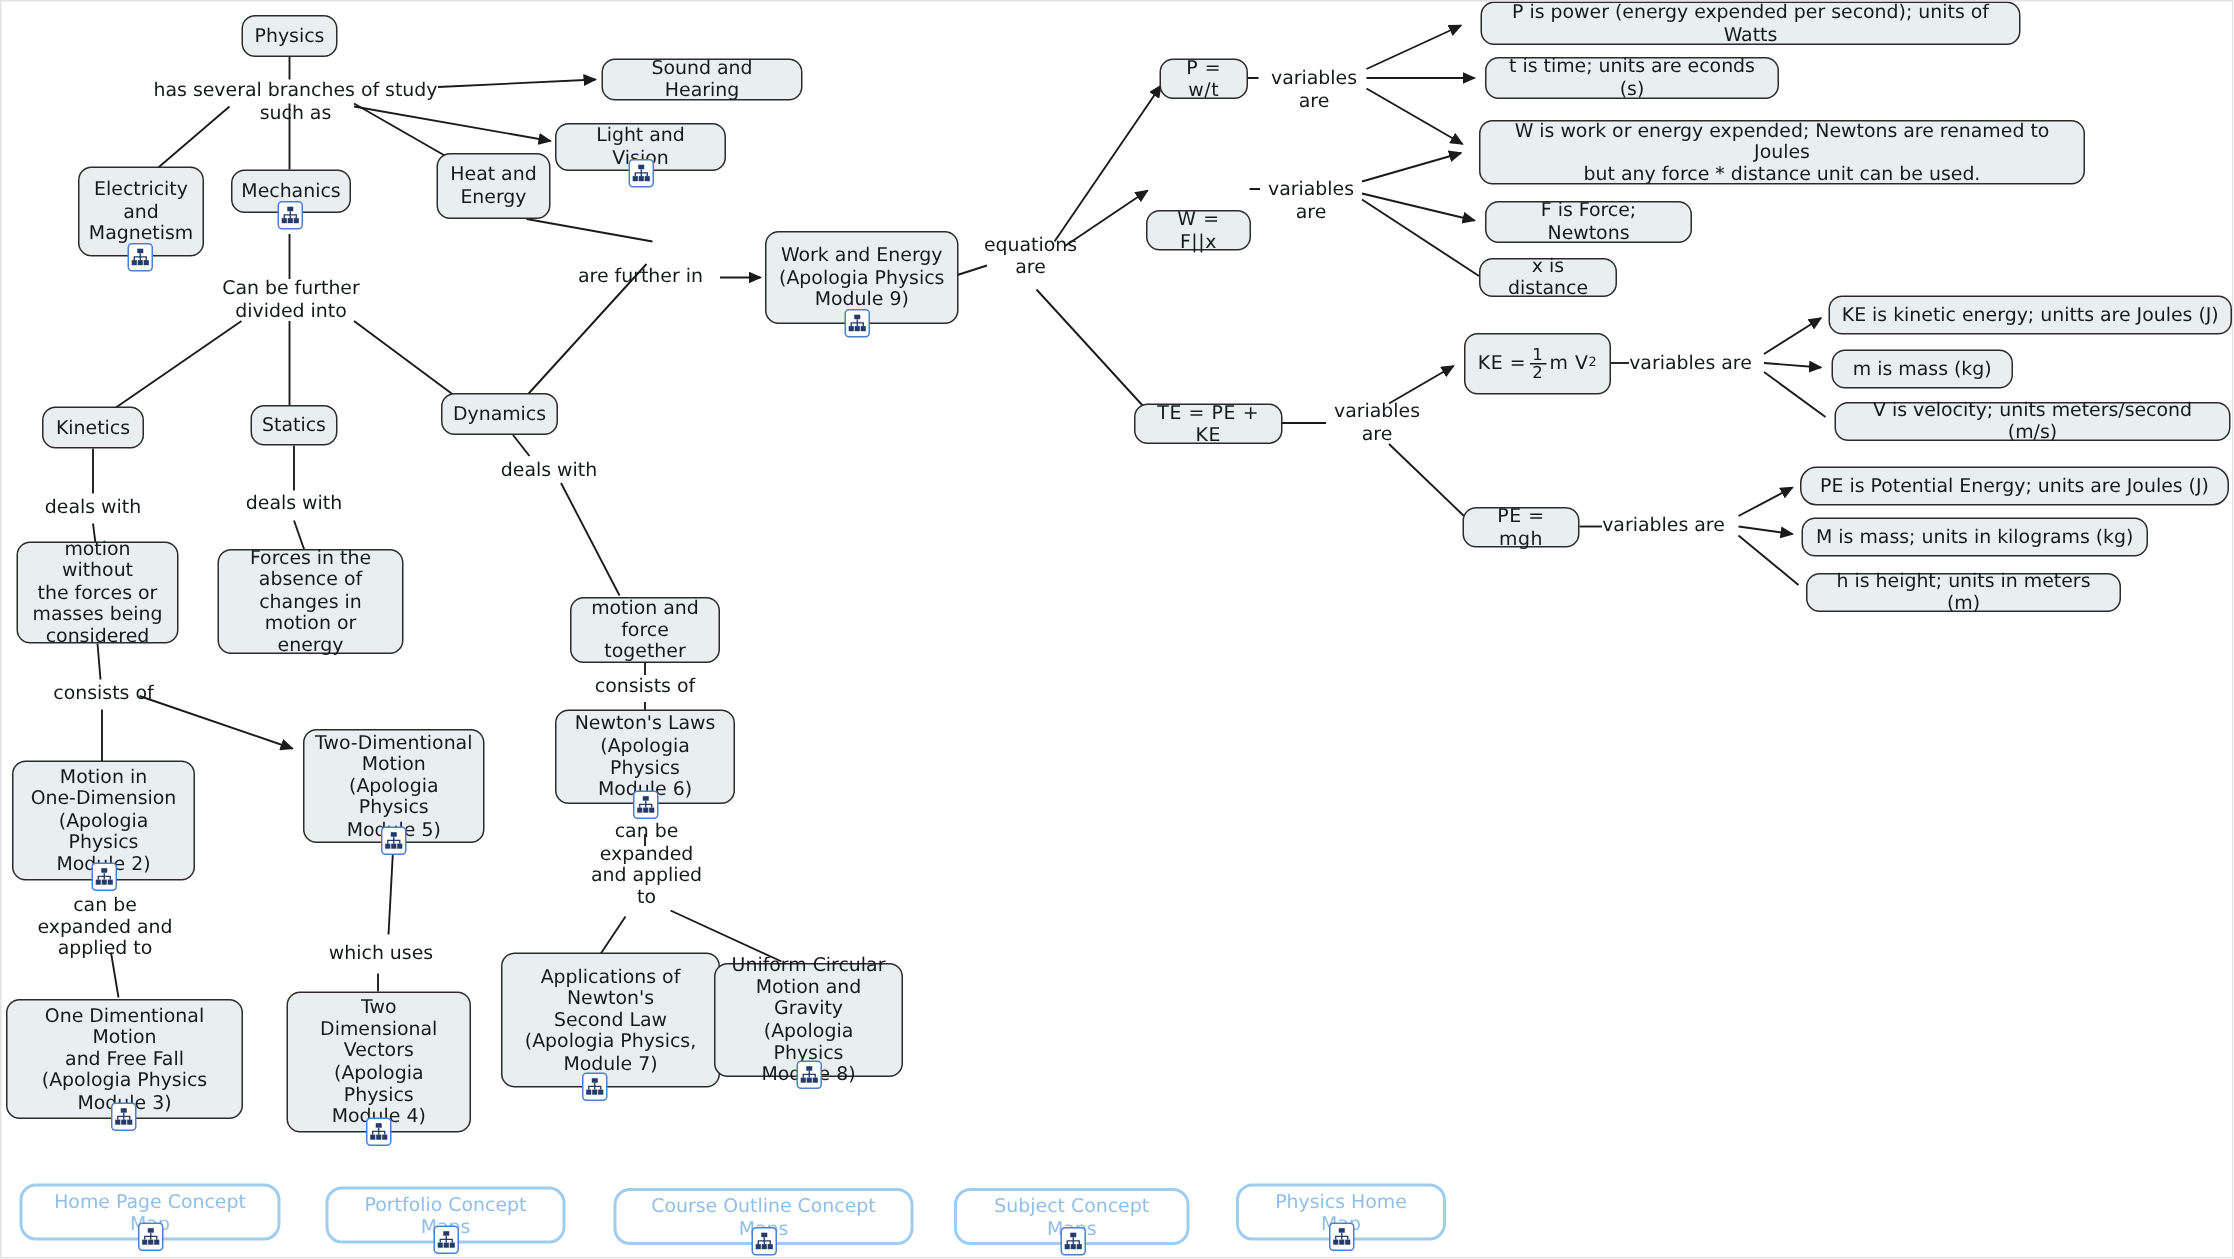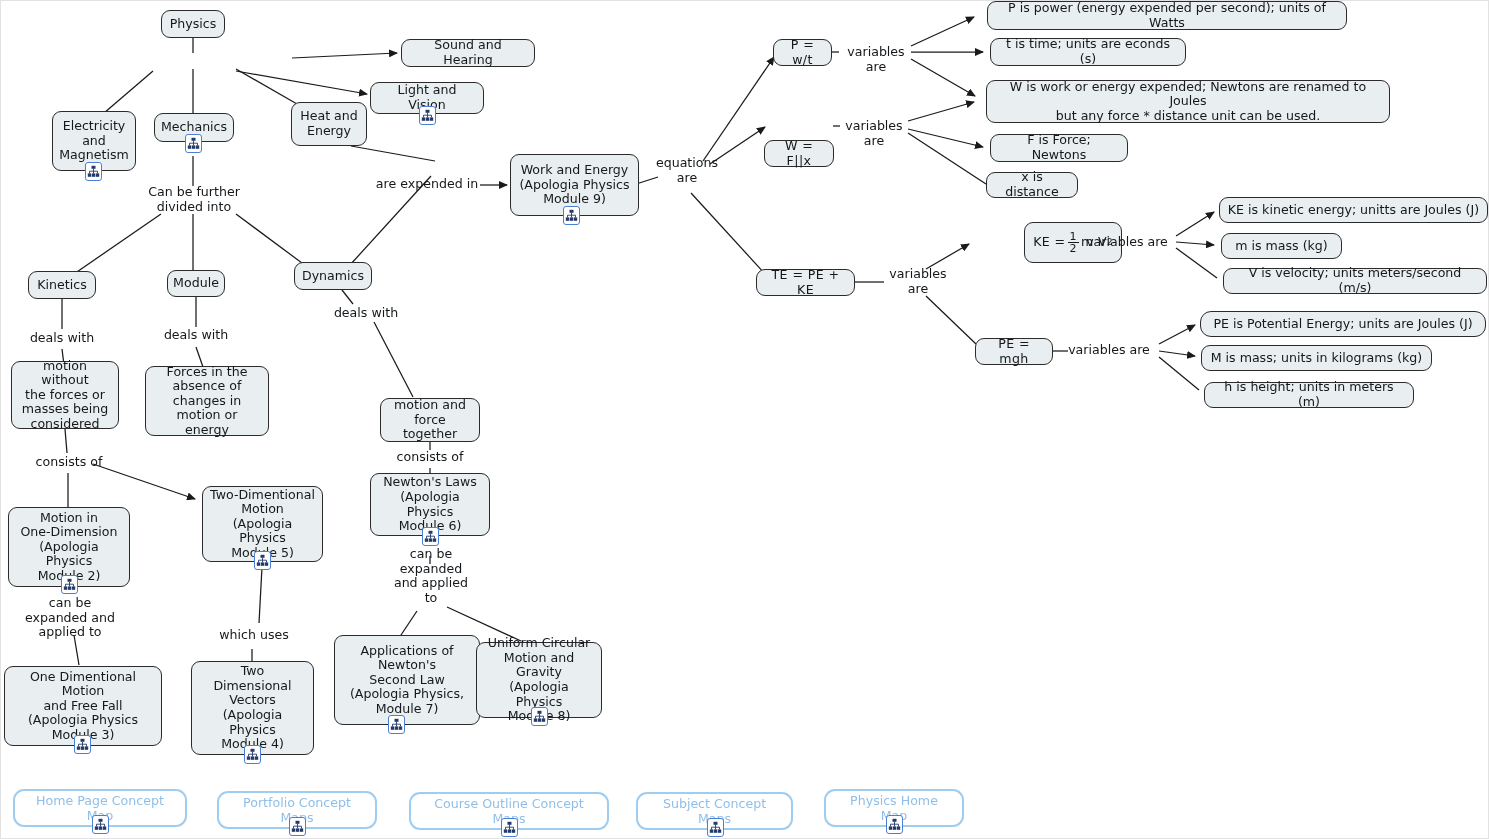--- a/index.html
+++ b/index.html
@@ -255,21 +255,21 @@
       <rect x="4.5" y="0.8" width="4" height="3" fill="#243a6b"></rect>
       <rect x="0.8" y="8.4" width="3.4" height="3.4" fill="#243a6b"></rect>
       <rect x="4.8" y="8.4" width="3.4" height="3.4" fill="#243a6b"></rect>
       <rect x="8.8" y="8.4" width="3.4" height="3.4" fill="#243a6b"></rect>
       <path d="M6.5,3.8 L6.5,6.2 M2.5,8.4 L2.5,6.2 L10.5,6.2 L10.5,8.4 M6.5,6.2 L6.5,8.4" stroke="#243a6b" stroke-width="0.9" fill="none"></path>
     </svg>
   </span>
 
   <div class="node" style="left:27px;top:270px;width:68px;height:28px;">Kinetics</div>
 
-  <div class="node" style="left:166px;top:269px;width:58px;height:27px;">Module</div>
+  <div class="node" style="left:166px;top:269px;width:58px;height:27px;">Statics</div>
 
   <div class="node" style="left:293px;top:261px;width:78px;height:28px;">Dynamics</div>
 
   <div class="node" style="left:10px;top:360px;width:108px;height:68px;">motion without
 the forces or
 masses being
 considered</div>
 
   <div class="node" style="left:144px;top:365px;width:124px;height:70px;">Forces in the
 absence of
@@ -377,21 +377,21 @@
       <path d="M6.5,3.8 L6.5,6.2 M2.5,8.4 L2.5,6.2 L10.5,6.2 L10.5,8.4 M6.5,6.2 L6.5,8.4" stroke="#243a6b" stroke-width="0.9" fill="none"></path>
     </svg>
   </span>
 
   <div class="node eq" style="left:772px;top:38px;width:59px;height:27px;">P = w/t</div>
 
   <div class="node eq" style="left:763px;top:112px;width:70px;height:27px;margin-top:27px;">W = F||x</div>
 
   <div class="node eq" style="left:755px;top:268px;width:99px;height:27px;">TE = PE + KE</div>
 
-  <div class="node eq" style="left:975px;top:221px;width:98px;height:41px;margin-left:48px;">
+  <div class="node eq" style="left:975px;top:221px;width:98px;height:41px;">
     <span>KE =</span>
     <span class="frac">
       <span class="num">1</span>
       <span class="den">2</span>
     </span>
     <span>m V</span><span class="sup">2</span>
   </div>
 
   <div class="node eq" style="left:974px;top:337px;width:78px;height:27px;">PE = mgh</div>
 
@@ -411,25 +411,27 @@
   <div class="node" style="left:1220px;top:232px;width:121px;height:26px;">m is mass (kg)</div>
 
   <div class="node" style="left:1222px;top:267px;width:264px;height:26px;">V is velocity; units meters/second (m/s)</div>
 
   <div class="node" style="left:1199px;top:310px;width:286px;height:26px;border-radius:11px;">PE is Potential Energy; units are Joules (J)</div>
 
   <div class="node" style="left:1200px;top:344px;width:231px;height:26px;">M is mass; units in kilograms (kg)</div>
 
   <div class="node" style="left:1203px;top:381px;width:210px;height:26px;">h is height; units in meters (m)</div>
 
+  <div class="linklabel" style="left:100px;top:52px;width:192px;">has several branches of study
+such as</div>
 
   <div class="linklabel" style="left:142px;top:184px;width:102px;">Can be further
 divided into</div>
 
-  <div class="linklabel" style="left:373px;top:176px;width:106px;">are expended in</div>
+  <div class="linklabel" style="left:373px;top:176px;width:106px;">are further in</div>
 
   <div class="linklabel" style="left:19px;top:330px;width:84px;">deals with</div>
 
   <div class="linklabel" style="left:153px;top:327px;width:84px;">deals with</div>
 
   <div class="linklabel" style="left:323px;top:305px;width:84px;">deals with</div>
 
   <div class="linklabel" style="left:24px;top:454px;width:88px;">consists of</div>
 
   <div class="linklabel" style="left:385px;top:449px;width:88px;">consists of</div>

